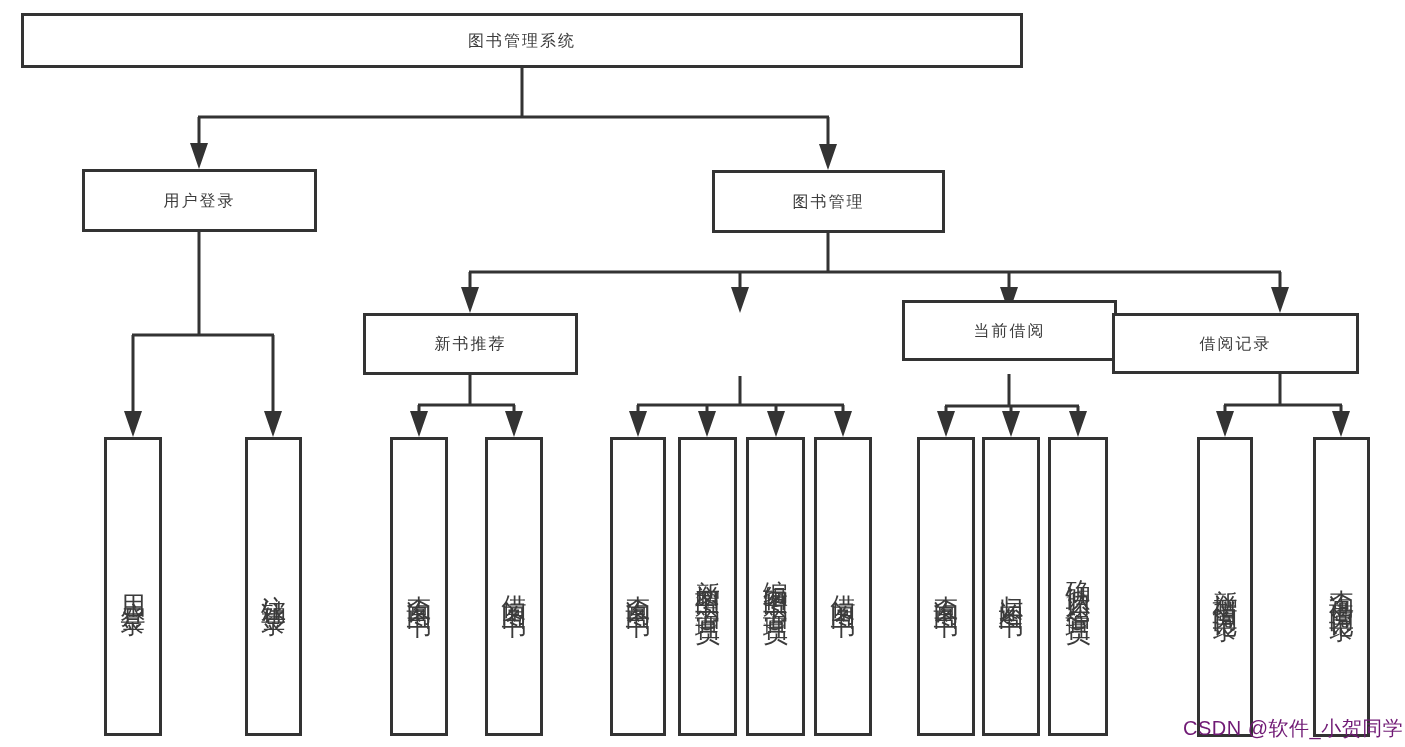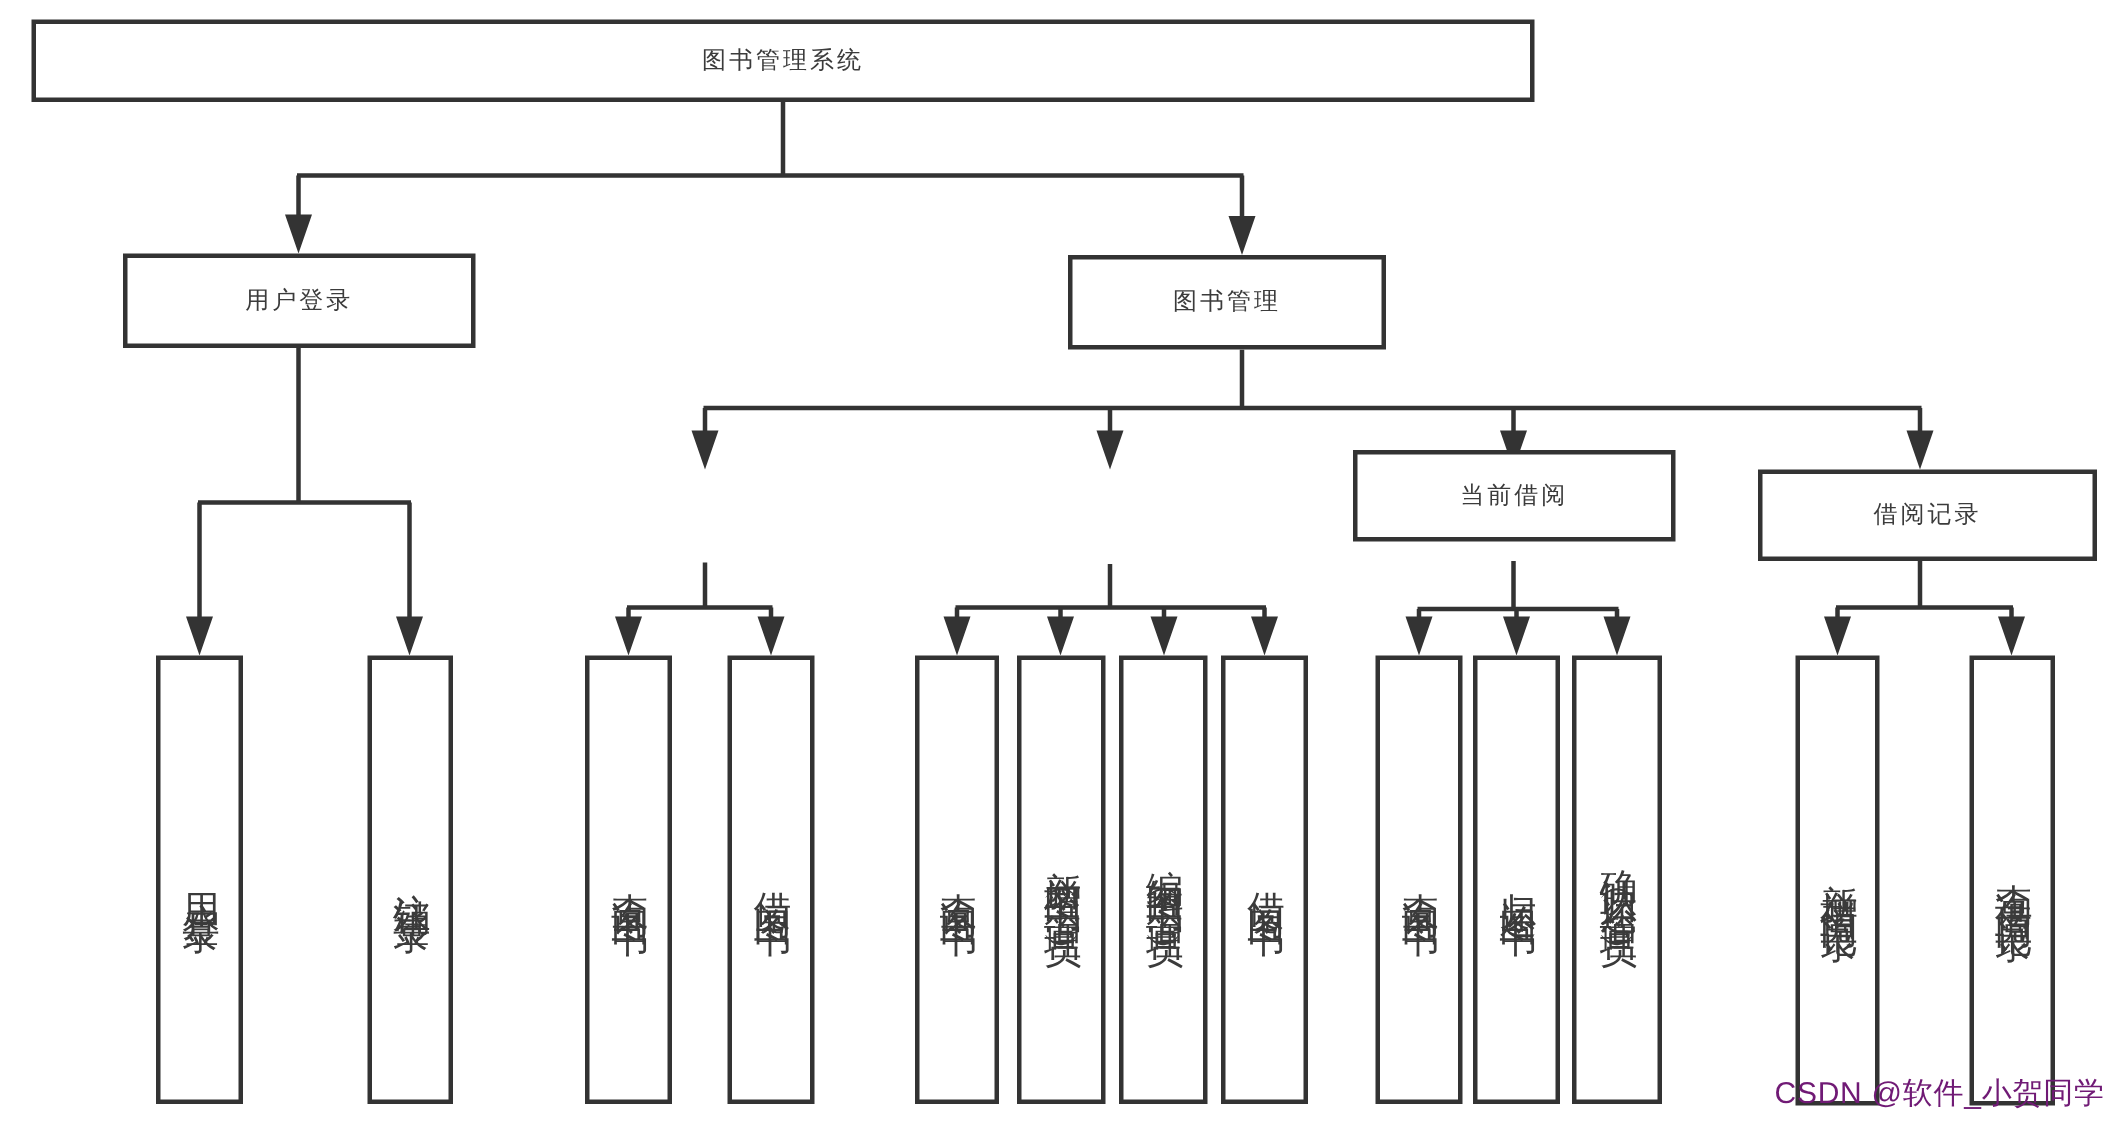--- a/index.html
+++ b/index.html
@@ -110,24 +110,25 @@
       M937 411 H955 L946 437 Z
       M1002 411 H1020 L1011 437 Z
       M1069 411 H1087 L1078 437 Z
       M1216 411 H1234 L1225 437 Z
       M1332 411 H1350 L1341 437 Z"></path>
   </svg>
 
   <div class="node h" style="left:21px; top:13px; width:1002px; height:55px;">图书管理系统</div>
 
   <div class="node h" style="left:82px; top:169px; width:235px; height:63px;">用户登录</div>
-  <div class="node h" style="left:712px; top:170px; width:212px; height:63px;">图书管理</div>
+  <div class="node h" style="left:712px; top:170px; width:233px; height:63px;">图书管理</div>
 
+  <div class="node h" style="left:363px; top:313px; width:215px; height:62px;">新书推荐</div>
   <div class="node h" style="left:902px; top:300px; width:215px; height:61px;">当前借阅</div>
-  <div class="node h" style="left:1172px; top:313px; width:226px; height:61px;">借阅记录</div>
+  <div class="node h" style="left:1112px; top:313px; width:247px; height:61px;">借阅记录</div>
 
   <div class="node v" style="left:104px; top:437px; width:58px; height:299px;">用户登录</div>
   <div class="node v" style="left:245px; top:437px; width:57px; height:299px;">注销登录</div>
 
   <div class="node v" style="left:390px; top:437px; width:58px; height:299px;">查询图书</div>
   <div class="node v" style="left:485px; top:437px; width:58px; height:299px;">借阅图书</div>
 
   <div class="node v" style="left:610px; top:437px; width:56px; height:299px;">查询图书</div>
   <div class="node v" style="left:678px; top:437px; width:59px; height:299px;">新增图书（管理员）</div>
   <div class="node v" style="left:746px; top:437px; width:59px; height:299px;">编辑图书（管理员）</div>

